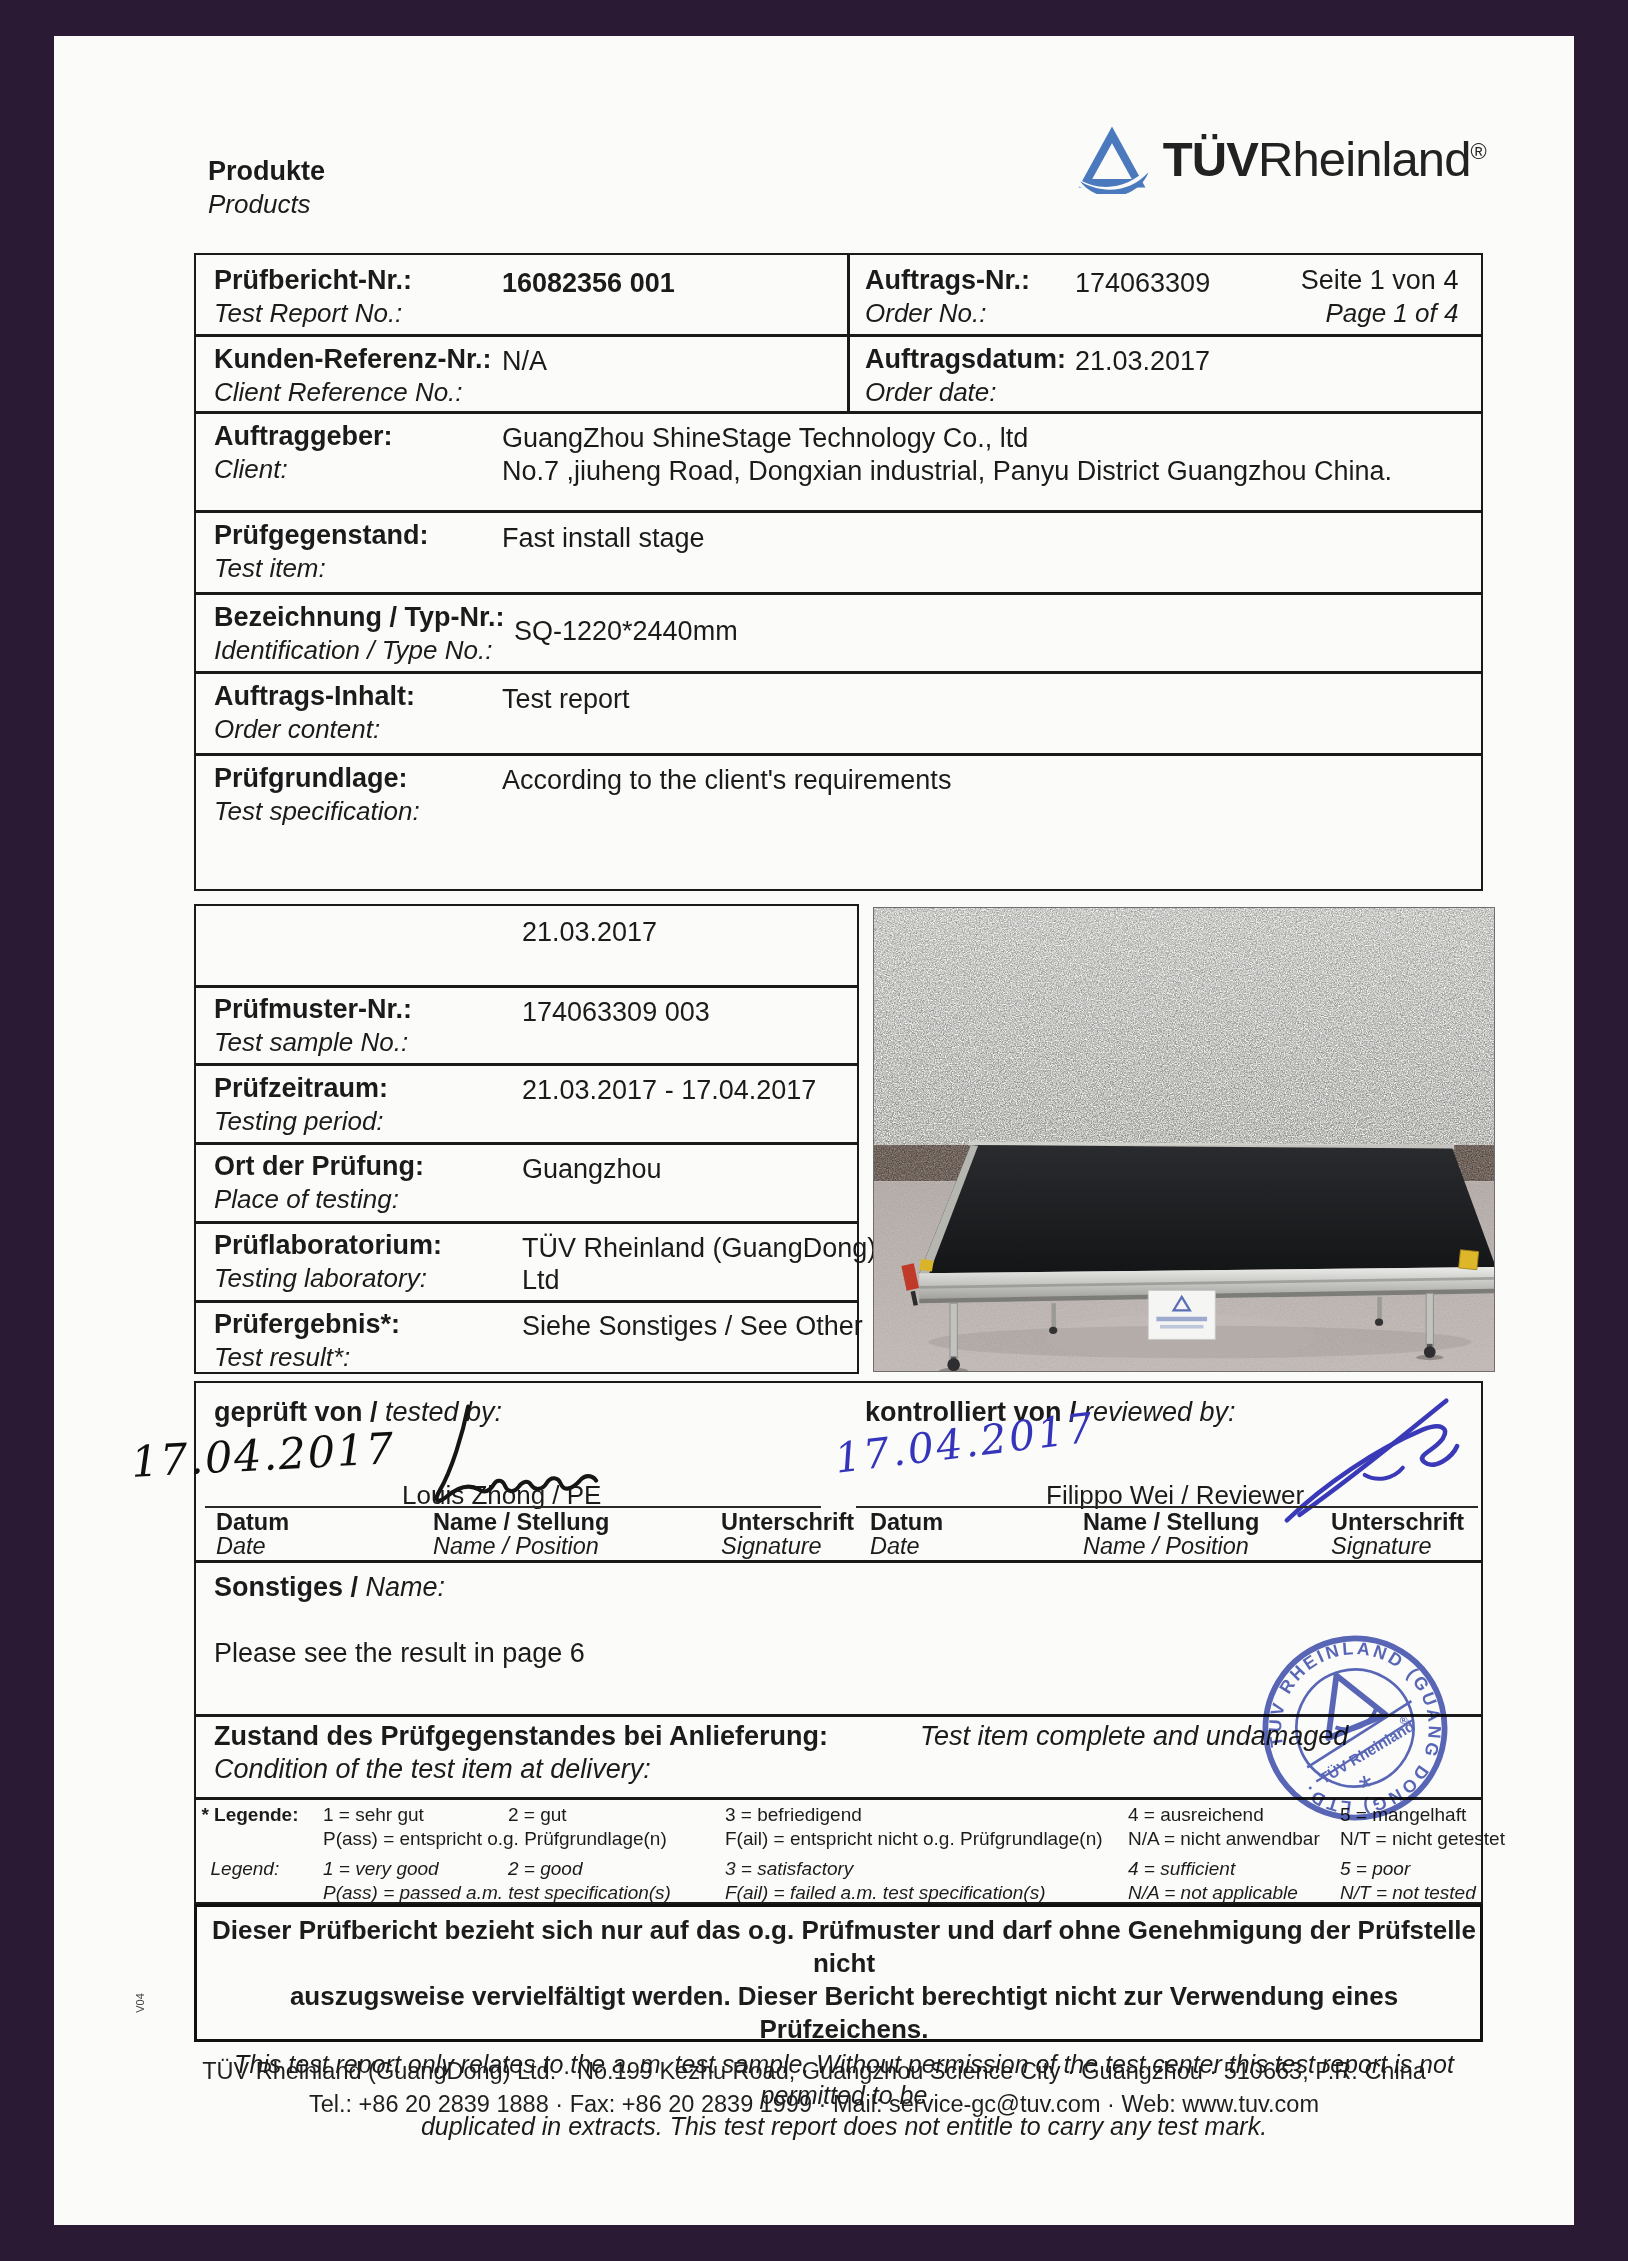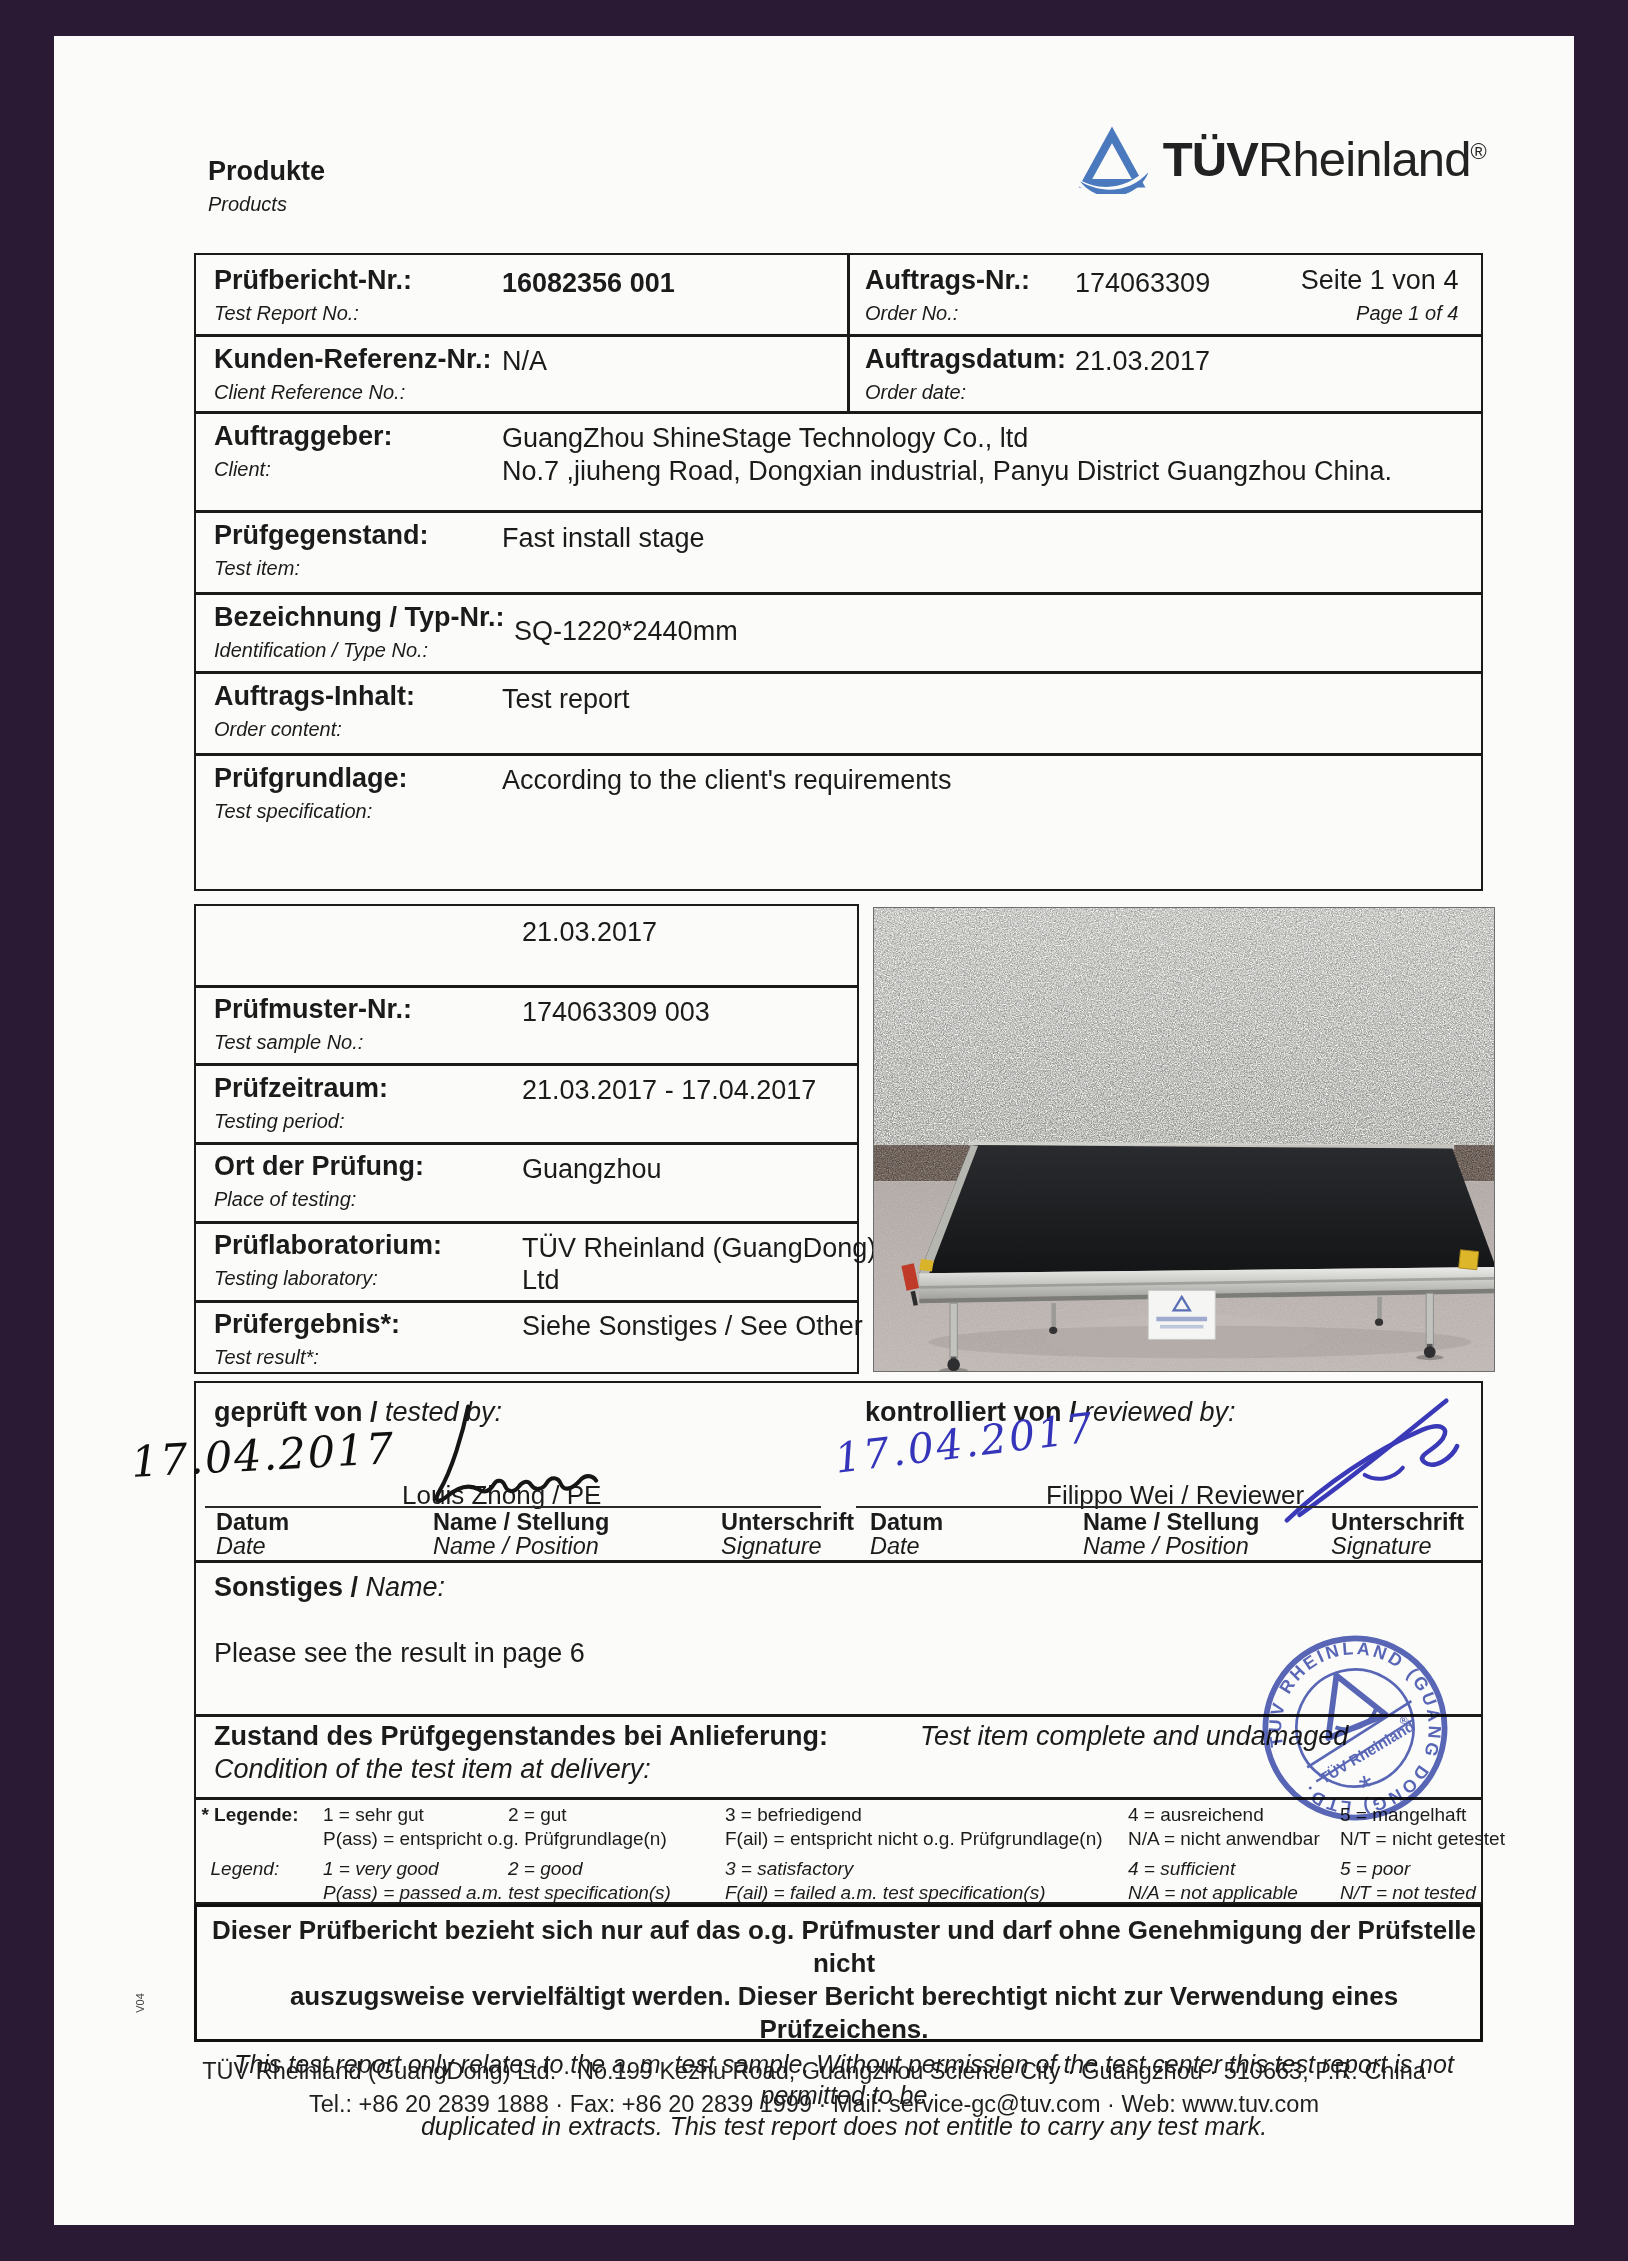--- a/index.html
+++ b/index.html
@@ -1,20 +1,20 @@
 <!DOCTYPE html>
 <html style="font-size:14.5px"><head>
 <meta charset="utf-8">
 <style>
   html,body{margin:0;padding:0;}
   body{width:1628px;height:2262px;background:#2b1a33;position:relative;font-family:"Liberation Sans",sans-serif;color:#1c1c1c;}
   .page{position:absolute;left:54px;top:36px;width:1520px;height:2189px;background:#fbfbfa;}
   .abs{position:absolute;}
   .lbl{font-size:27px;line-height:33px;font-weight:bold;color:#1b1b1b;white-space:nowrap;}
-  .sub{font-size:20px;line-height:33px;font-style:italic;font-weight:normal;color:#1b1b1b;white-space:nowrap;}
+  .sub{font-size:26px;line-height:33px;font-style:italic;font-weight:normal;color:#1b1b1b;white-space:nowrap;}
   .val{font-size:27px;line-height:33px;color:#1b1b1b;white-space:nowrap;}
   .box{position:absolute;border:2.7px solid #1a1a1a;box-sizing:border-box;padding-left:11px;}
   .hline{position:absolute;left:0;right:0;height:2.7px;background:#1a1a1a;}
   .vline{position:absolute;width:2.7px;background:#1a1a1a;}
   .small{font-size:19px;line-height:23.5px;white-space:nowrap;}
   .hand{font-family:"DejaVu Serif",serif;font-style:italic;white-space:nowrap;}
   .brand{font-size:49px;letter-spacing:-0.9px;color:#222;}
   .center{text-align:center;}
   .footer{font-size:23.5px;line-height:33px;color:#1f1f1f;}
 </style>

